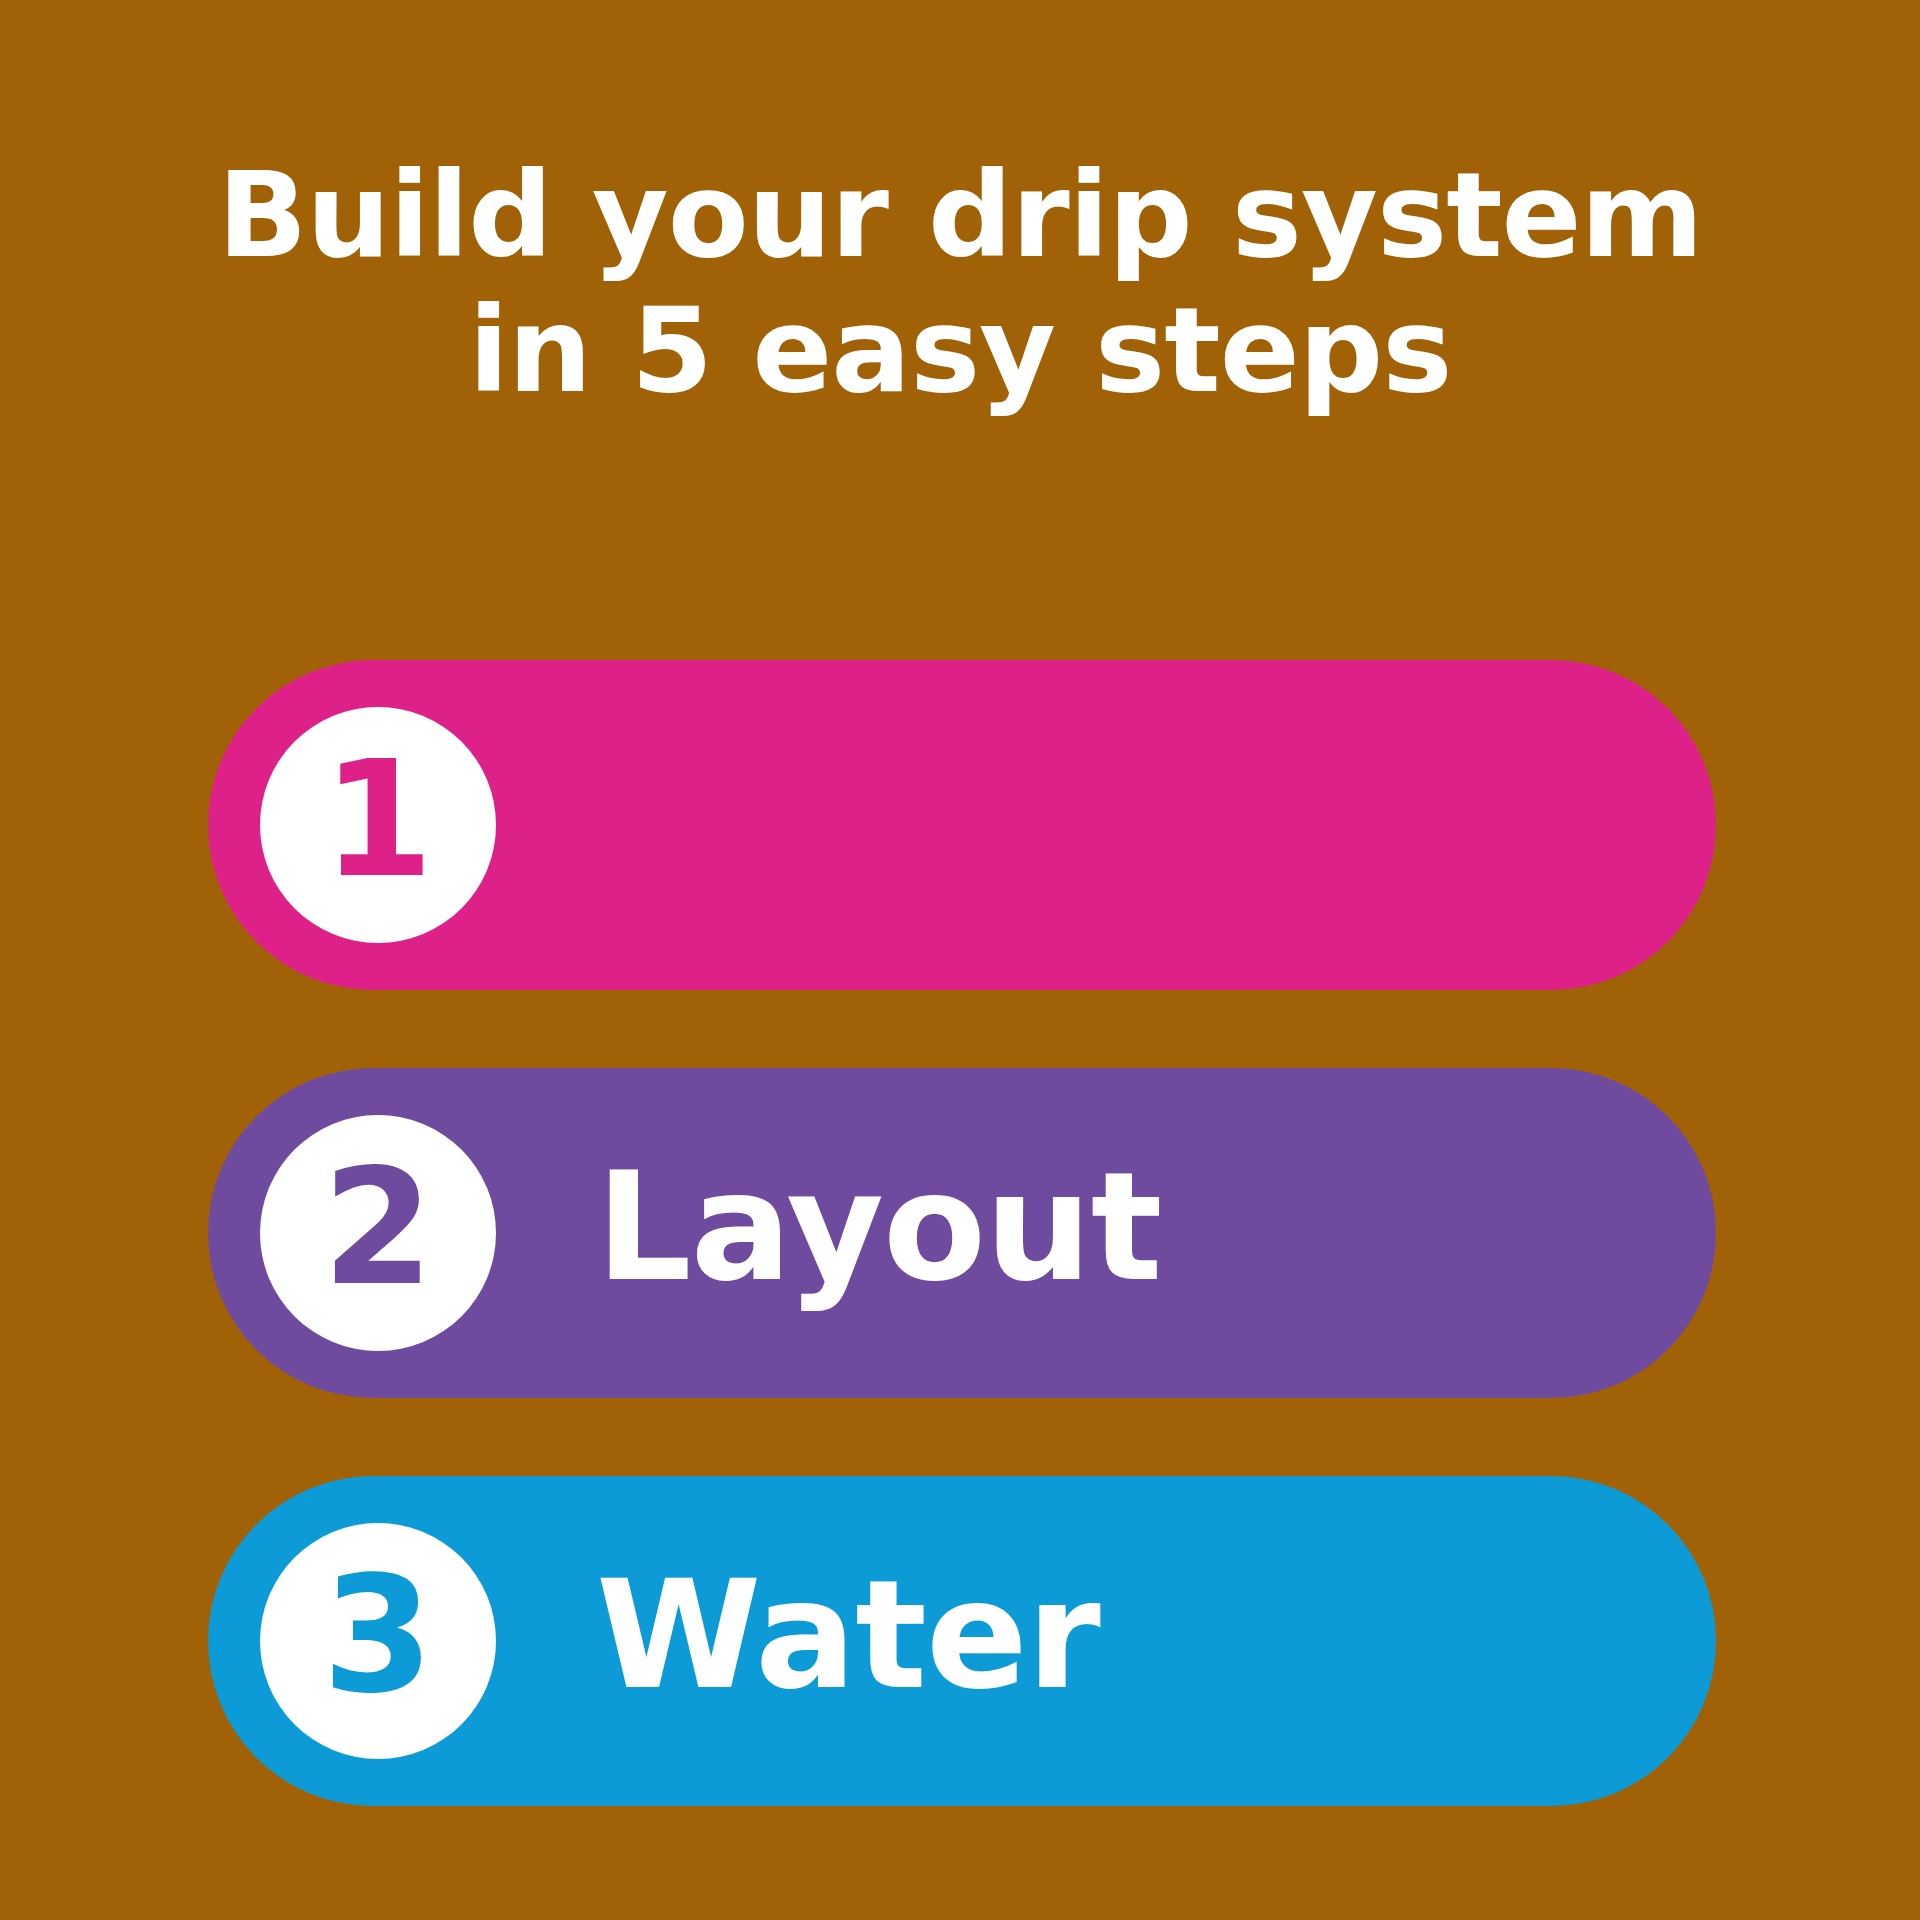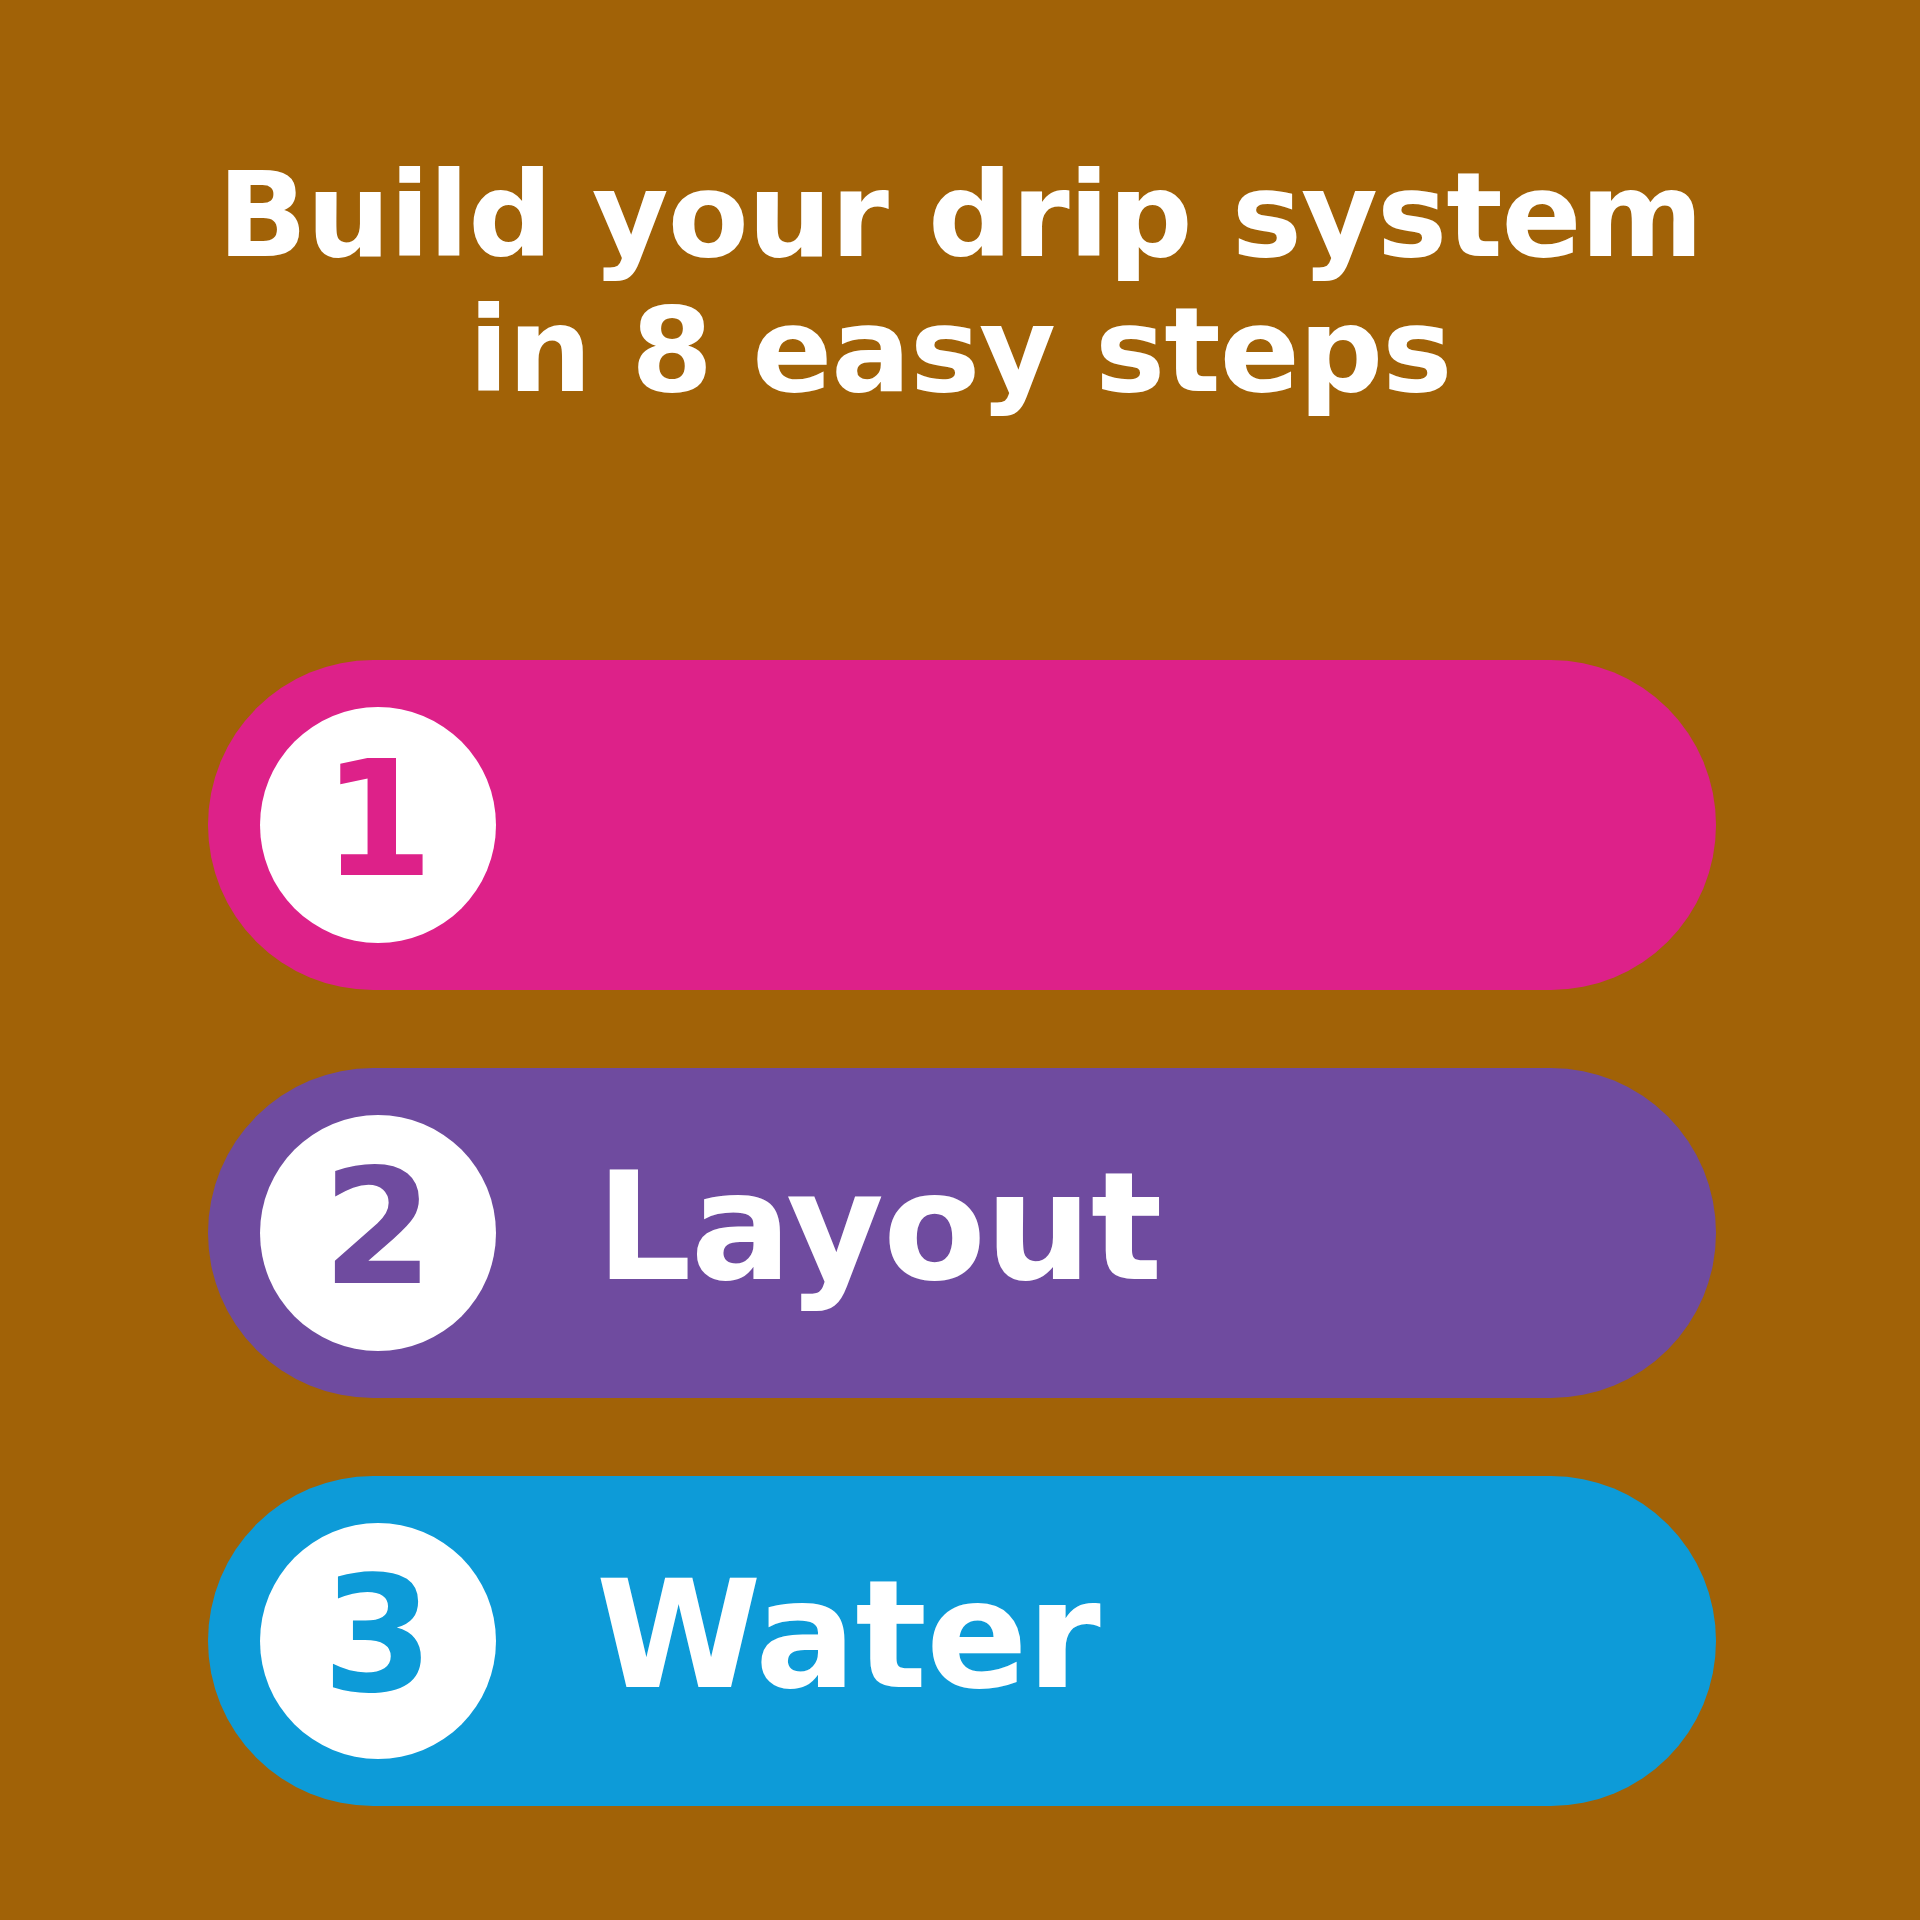--- a/index.html
+++ b/index.html
@@ -97,21 +97,21 @@
     padding-bottom: 12px;
   }
 </style>
 </head>
 <body>
 
 <div id="poster">
 
   <div class="headline">
     <span class="headline-line">Build your drip system</span>
-    <span class="headline-line">in 8 easy steps</span>
+    <span class="headline-line">in 5 easy steps</span>
   </div>
 
   <div class="steps">
 
     <div class="step-pill pink">
       <div class="step-badge">1</div>
     </div>
 
     <div class="step-pill purple">
       <div class="step-badge">2</div>

